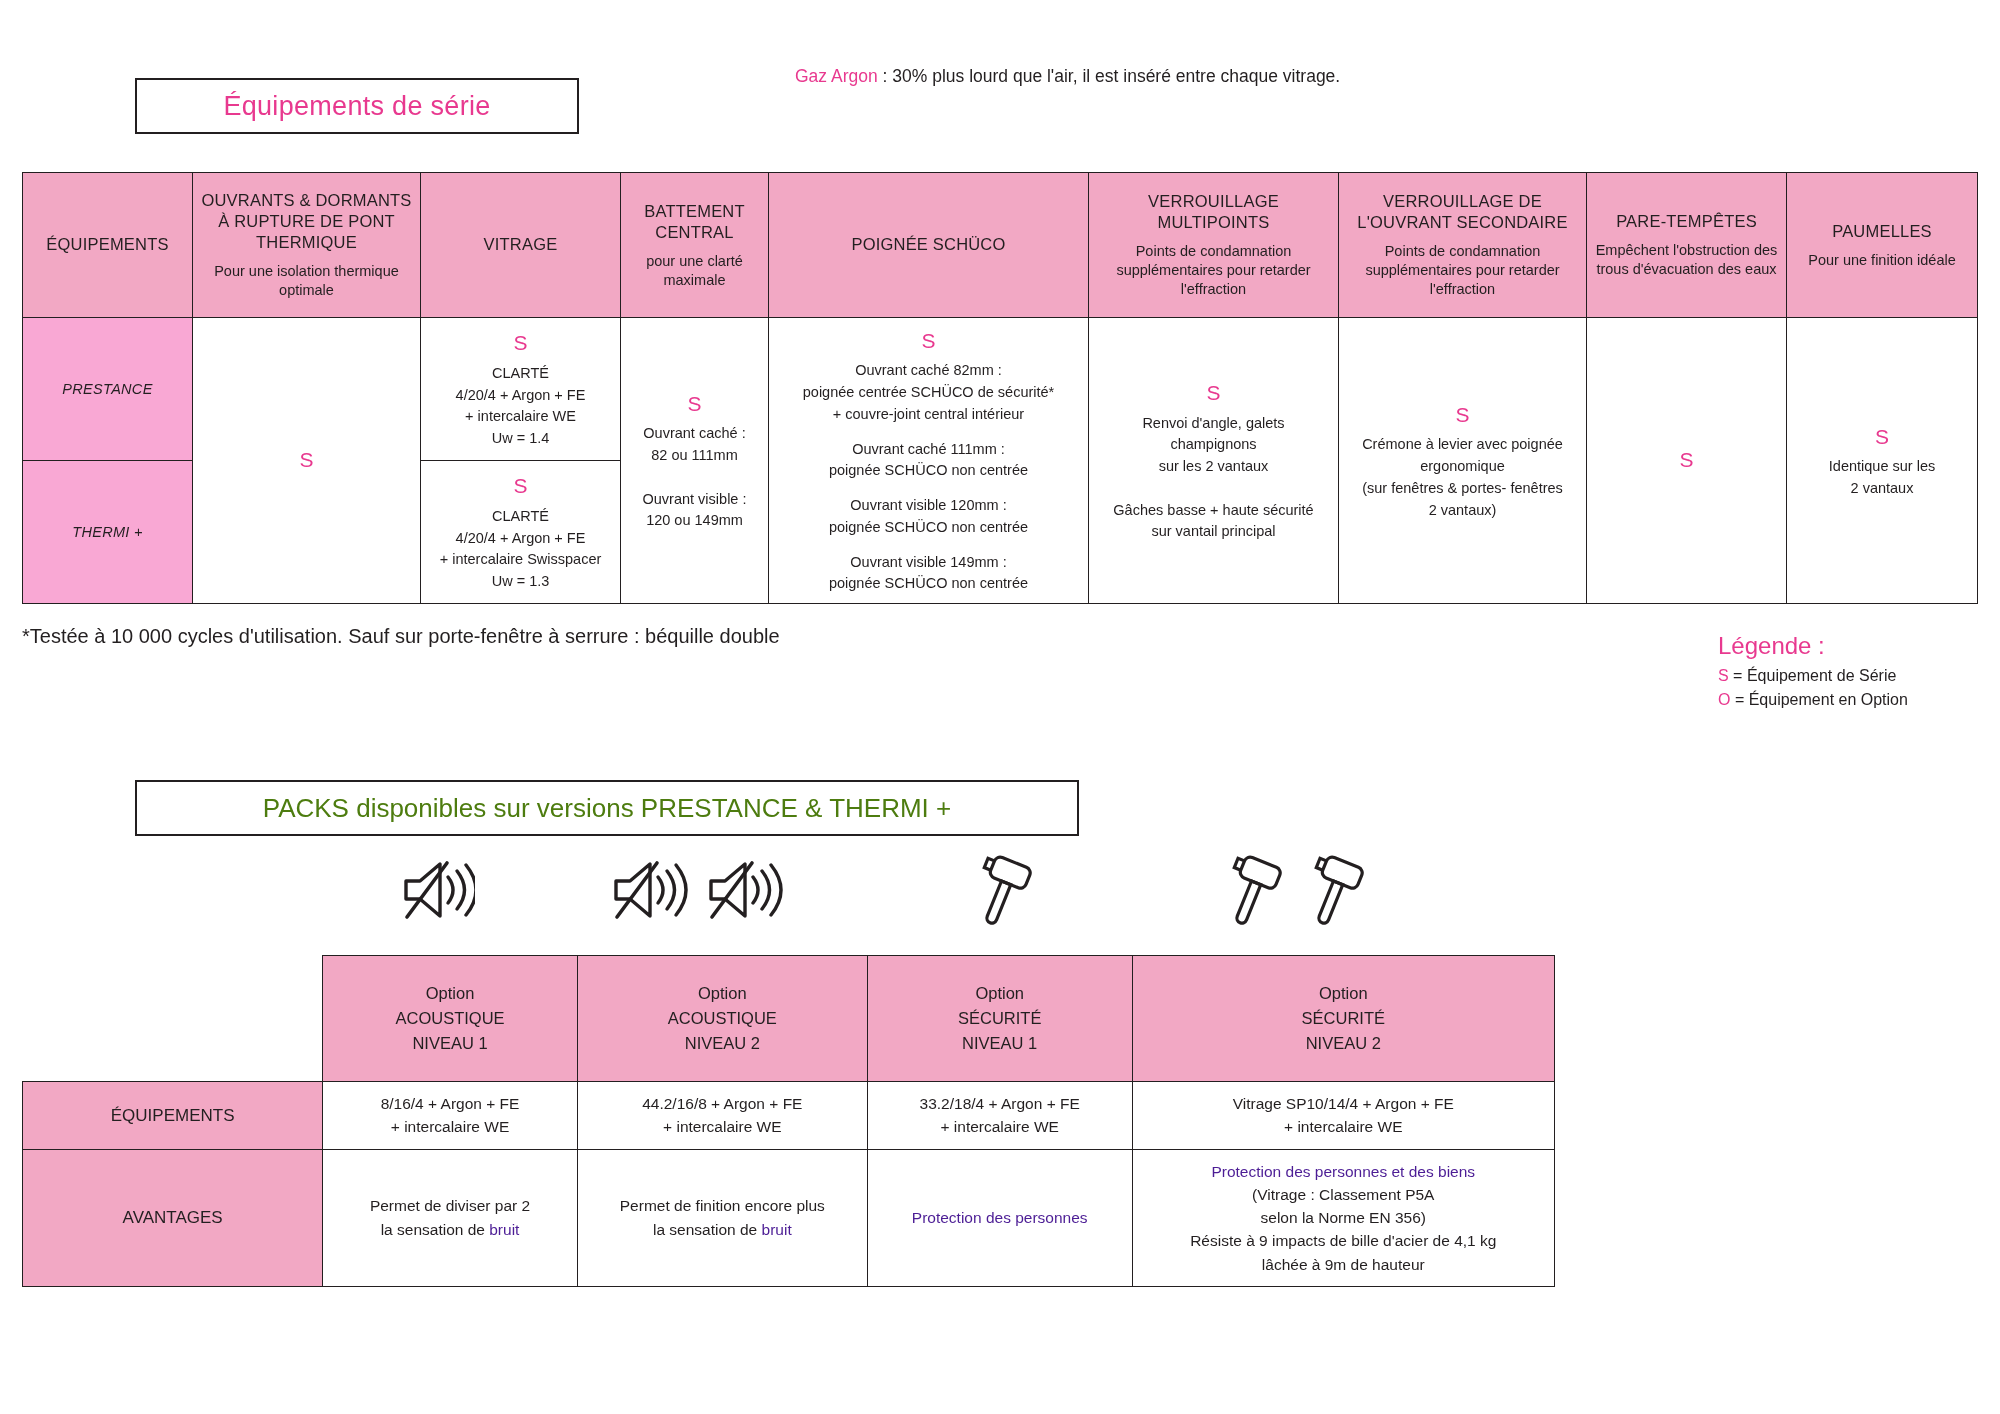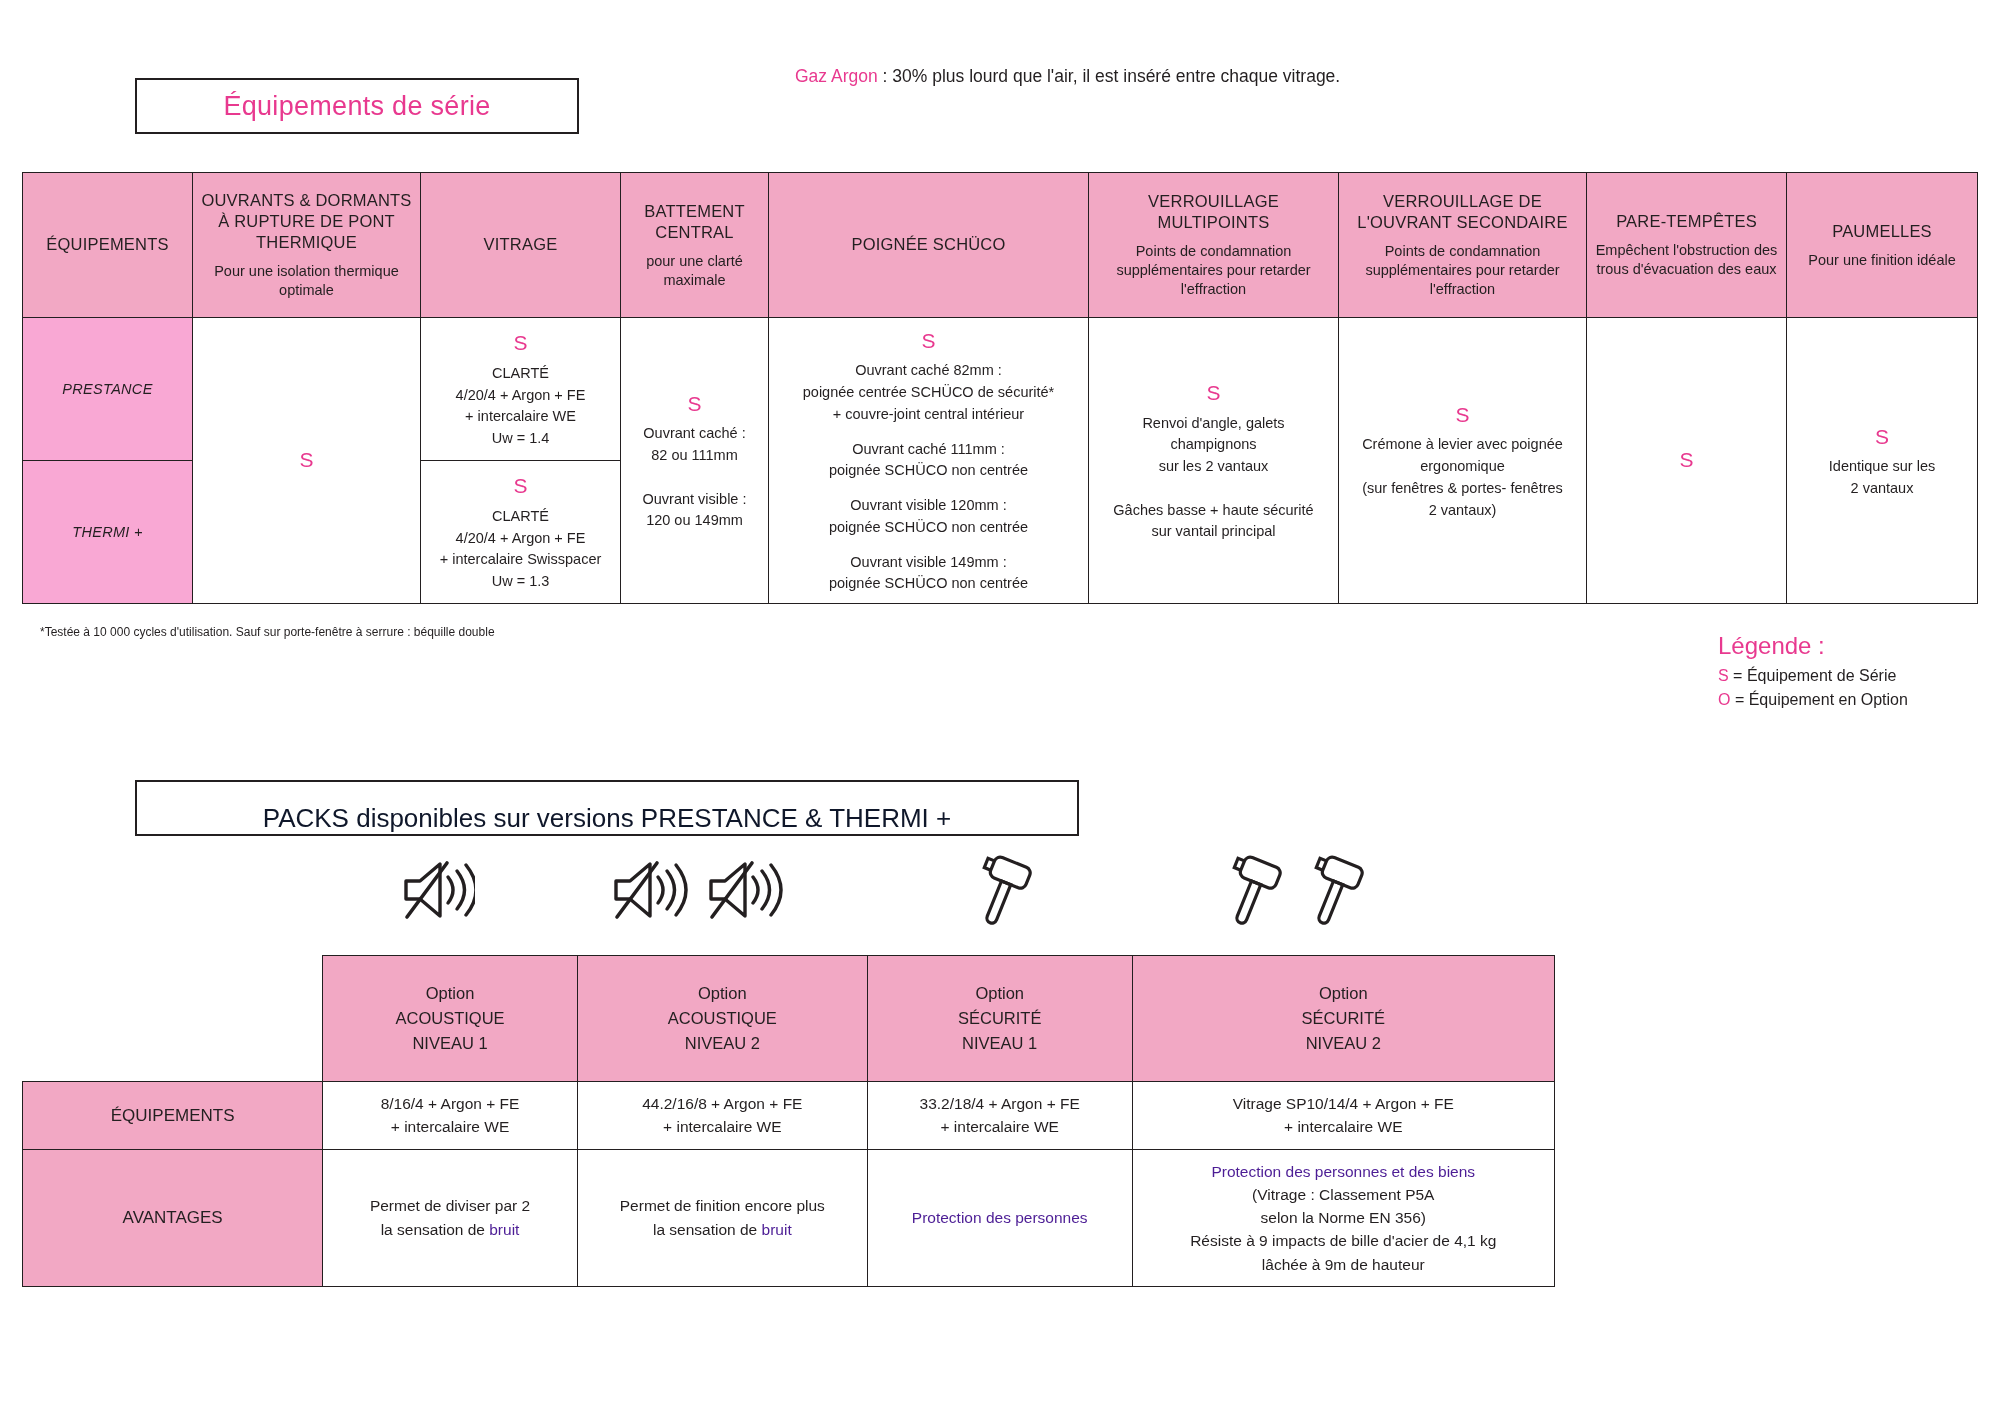--- a/index.html
+++ b/index.html
@@ -94,23 +94,23 @@
   }
   .s-only {
     color: #e8398f;
     font-size: 21px;
   }
   .cellnote { font-size: 14.5px; line-height: 1.5; }
 
   
   .footnote {
     position: absolute;
-    left: 40px;
+    left: 22px;
     top: 625px;
-    font-size: 12px;
+    font-size: 20px;
   }
 
   
   .legend {
     position: absolute;
     left: 1718px;
     top: 628px;
     width: 270px;
     font-size: 16px;
     line-height: 1.5;
@@ -123,23 +123,23 @@
 
   
   .packs-title {
     position: absolute;
     left: 135px;
     top: 780px;
     width: 940px;
     height: 52px;
     border: 2px solid #231f20;
     display: flex;
-    align-items: flex-end;
+    align-items: center;
     justify-content: center;
-    color: #0f172a;
+    color: #4d7c0f;
     font-size: 26px;
   }
 
   
   .icons {
     position: absolute;
     left: 310px;
     top: 855px;
     width: 1250px;
     height: 95px;

